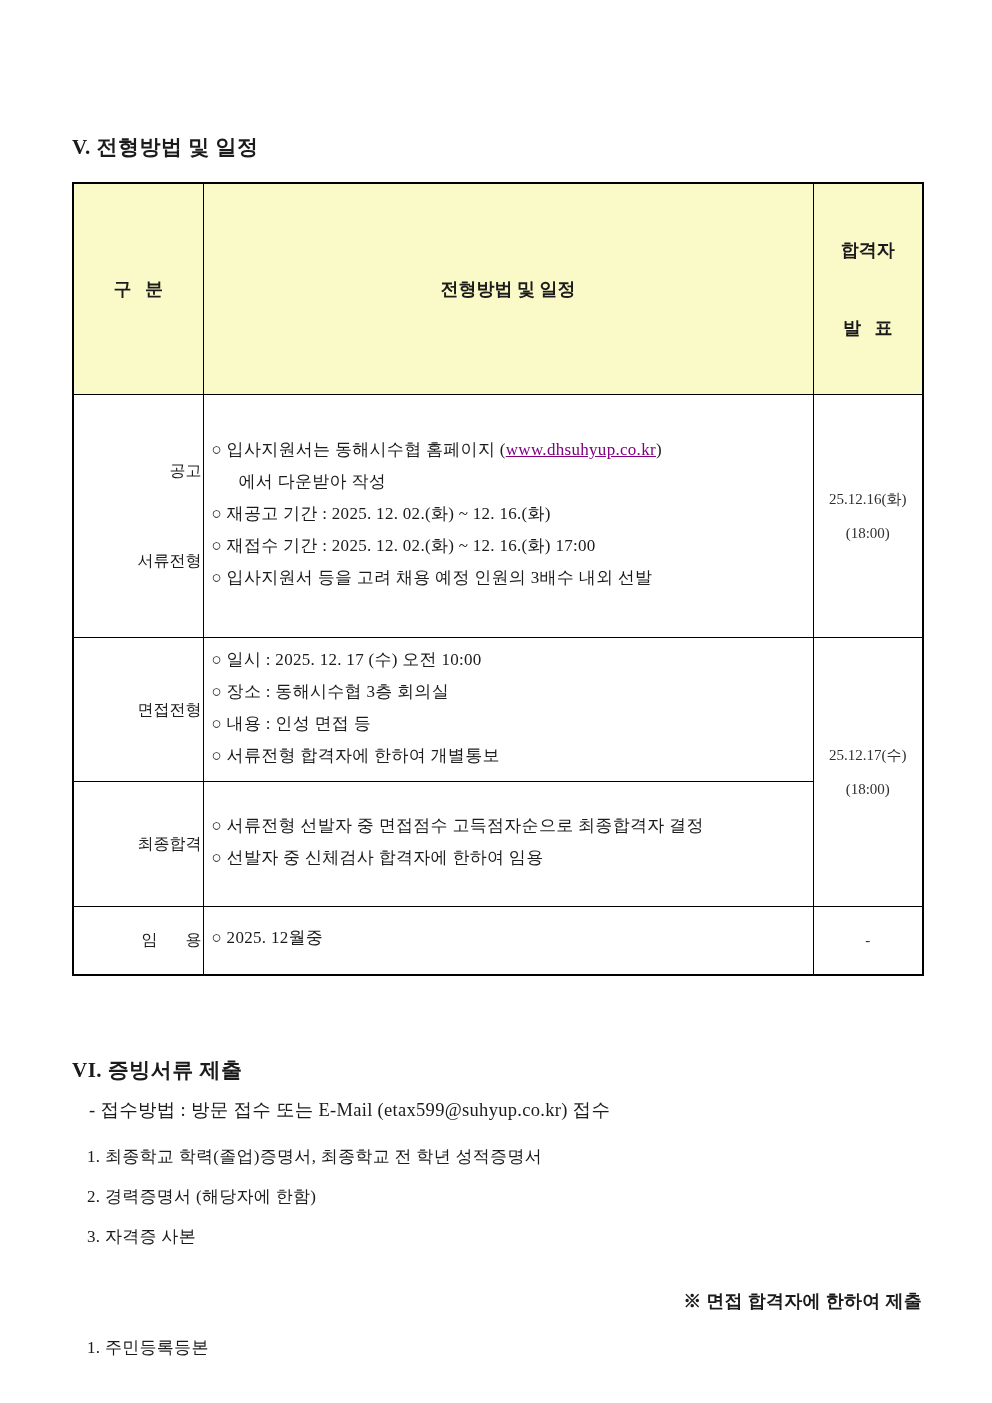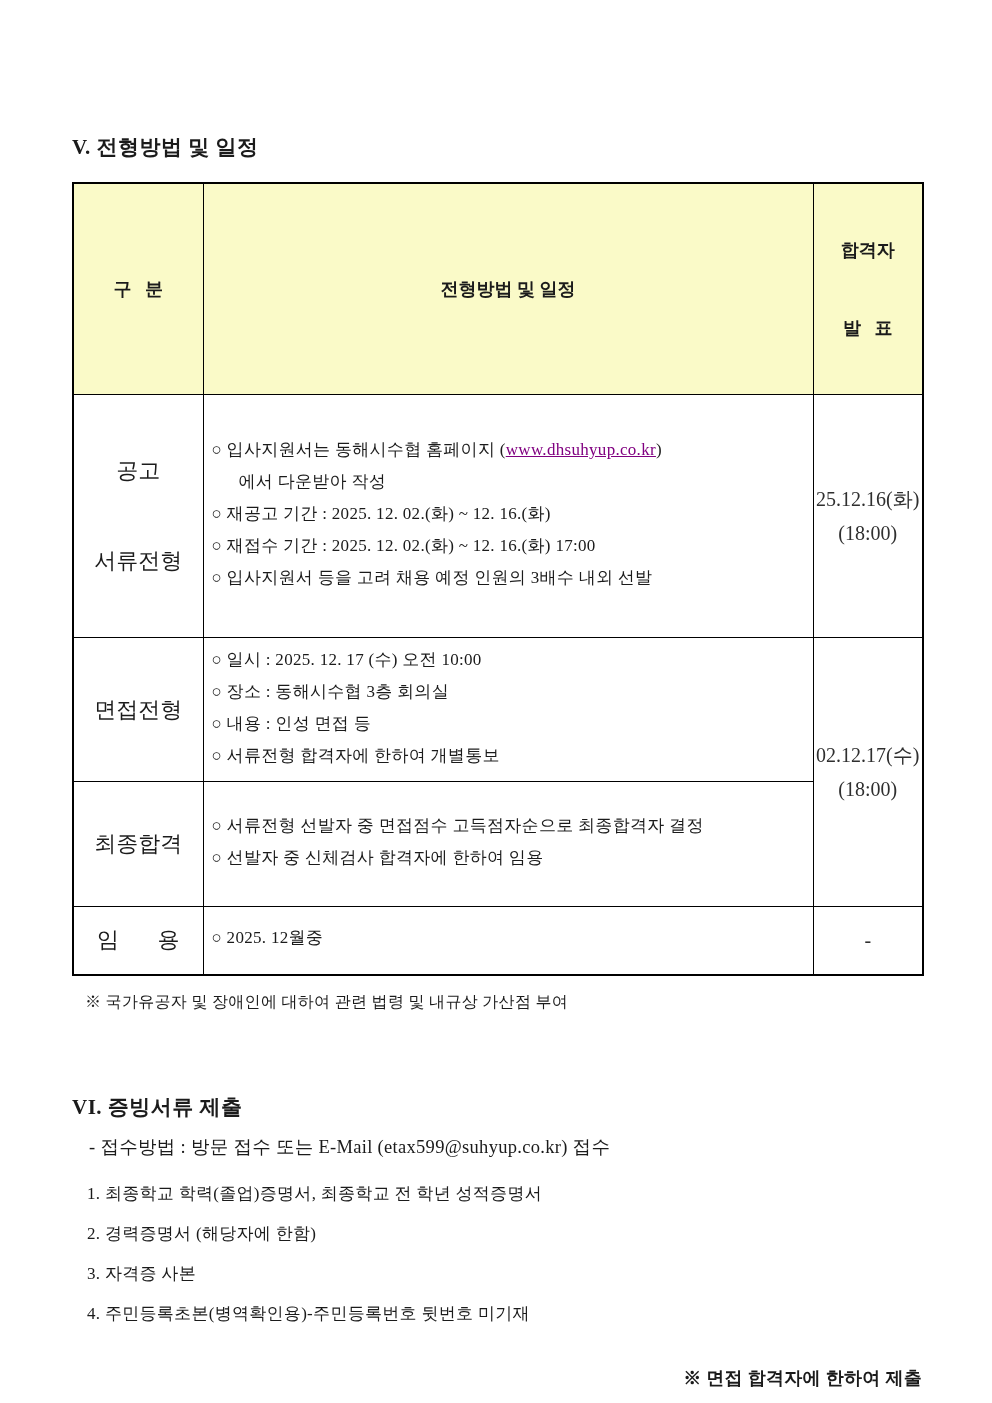--- a/index.html
+++ b/index.html
@@ -44,34 +44,34 @@
 
   th.hcell {
     background: var(--header-bg);
     font-size: 18px;
     font-weight: bold;
     text-align: center;
     white-space: pre;
     line-height: 26px;
   }
   td.cat-cell {
-    text-align: center;
-    font-size: 22px;
+    text-align: right;
+    font-size: 16px;
     white-space: pre;
     line-height: 30px;
   }
   td.method-cell {
     padding: 4px 6px 8px 8px;
     font-size: 17px;
     line-height: 32px;
     letter-spacing: 0.3px;
   }
   td.announce-cell {
     text-align: center;
-    font-size: 20px;
+    font-size: 15px;
     color: #2f2f2f;
     line-height: 34px;
   }
   .mline { white-space: nowrap; }
   .mline.cont { padding-left: 27px; }
   a.doclink {
     color: var(--link-color);
     text-decoration: underline;
     cursor: pointer;
   }
@@ -146,21 +146,21 @@
 
       <tr class="r2">
         <td class="cat-cell">면접전형</td>
         <td class="method-cell">
           <div class="mline">○ 일시 : 2025. 12. 17 (수) 오전 10:00</div>
           <div class="mline">○ 장소 : 동해시수협 3층 회의실</div>
           <div class="mline">○ 내용 : 인성 면접 등</div>
           <div class="mline">○ 서류전형 합격자에 한하여 개별통보</div>
         </td>
         <td class="announce-cell" rowspan="2">
-          <div>02.12.17(수)</div>
+          <div>25.12.17(수)</div>
           <div>(18:00)</div>
         </td>
       </tr>
 
       <tr class="r3">
         <td class="cat-cell">최종합격</td>
         <td class="method-cell">
           <div class="mline">○ 서류전형 선발자 중 면접점수 고득점자순으로 최종합격자 결정</div>
           <div class="mline">○ 선발자 중 신체검사 합격자에 한하여 임용</div>
         </td>
@@ -169,31 +169,29 @@
       <tr class="r4">
         <td class="cat-cell">임       용</td>
         <td class="method-cell">
           <div class="mline">○ 2025. 12월중</div>
         </td>
         <td class="announce-cell">-</td>
       </tr>
     </tbody>
   </table>
 
-  <p class="footnote">※ 국가유공자 및 장애인에 대하여 관련 법령 및 내규상 가산점 부여</p>
 
   <h2 class="sec-title sec6-title">VI. 증빙서류 제출</h2>
 
   <p class="method-line">- 접수방법 : 방문 접수 또는 E-Mail (etax599@suhyup.co.kr) 접수</p>
 
   <div class="doc-list">
     <div class="list-item">1. 최종학교 학력(졸업)증명서, 최종학교 전 학년 성적증명서</div>
     <div class="list-item">2. 경력증명서 (해당자에 한함)</div>
     <div class="list-item">3. 자격증 사본</div>
-    <div class="list-item">4. 주민등록초본(병역확인용)-주민등록번호 뒷번호 미기재</div>
   </div>
 
   <p class="interview-title">※ 면접 합격자에 한하여 제출</p>
 
   <div class="doc-list">
     <div class="list-item">1. 주민등록등본</div>
 
   </div>
 
 </div>

